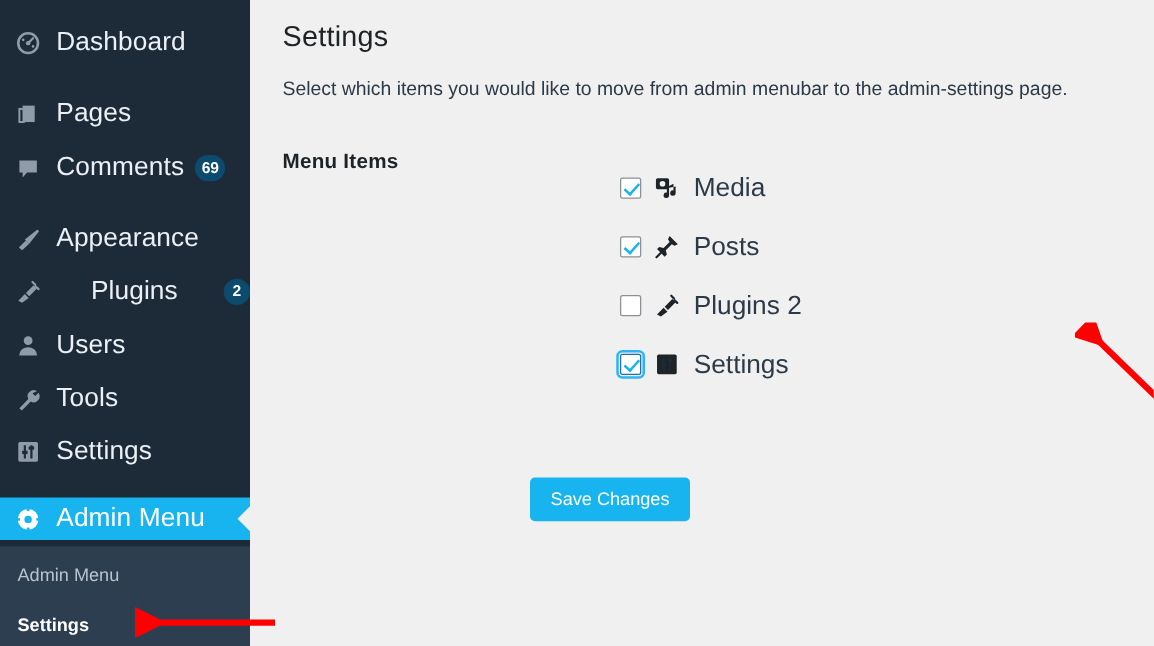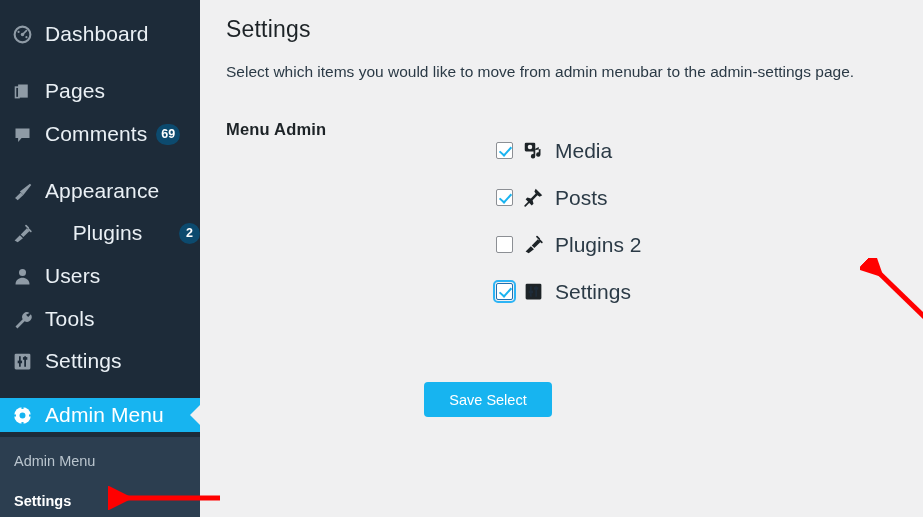--- a/index.html
+++ b/index.html
@@ -312,21 +312,21 @@
       <div class="sub-item current" style="top: 53px;">Settings</div>
     </div>
 </div>
 
 <div id="main">
 
   <h1 id="page-title">Settings</h1>
 
   <div id="page-desc">Select which items you would like to move from admin menubar to the admin-settings page.</div>
 
-  <div id="section-label">Menu Admin</div>
+  <div id="section-label">Menu Items</div>
 
   <div class="check-list" id="check-list">
       <div class="check-row">
         <span class="cbox checked"></span>
         <span class="row-icon">
           <svg width="21" height="21" viewBox="0 0 24 24">
             <rect x="2" y="3" width="12" height="10" rx="1.5" fill="#1d2327"></rect>
             <circle cx="8" cy="8" r="2.6" fill="#f0f0f1"></circle>
             <path d="M14 10 v8.5 a2.5 2.5 0 1 1-2-2.4 V12 l8-1.6 v6.1 a2.5 2.5 0 1 1-2-2.4 V8 z" fill="#1d2327"></path>
           </svg>
@@ -361,21 +361,21 @@
             <rect x="3" y="3" width="18" height="18" rx="1.5" fill="#1d2327"></rect>
             <path d="M9 6 v12 M15 6 v12" stroke="#1d2b39" stroke-width="2"></path>
             <rect x="6.5" y="11" width="5" height="3" fill="#1d2b39"></rect>
             <rect x="12.5" y="7" width="5" height="3" fill="#1d2b39"></rect>
           </svg>
         </span>
         <span class="row-label">Settings</span>
       </div>
     </div>
 
-  <button id="save-btn">Save Select</button>
+  <button id="save-btn">Save Changes</button>
 
   <svg class="arrow-svg" id="arrow-main" width="88" height="82">
     <defs>
       <marker id="ah1" markerWidth="5" markerHeight="5" refX="2.2" refY="2.5" orient="auto">
         <path d="M5,0 L5,5 L0,2.5 z" fill="#ff0000"></path>
       </marker>
     </defs>
     <line x1="82" y1="76" x2="16" y2="12" stroke="#ff0000" stroke-width="5" marker-end="url(#ah1)"></line>
   </svg>
 </div>

